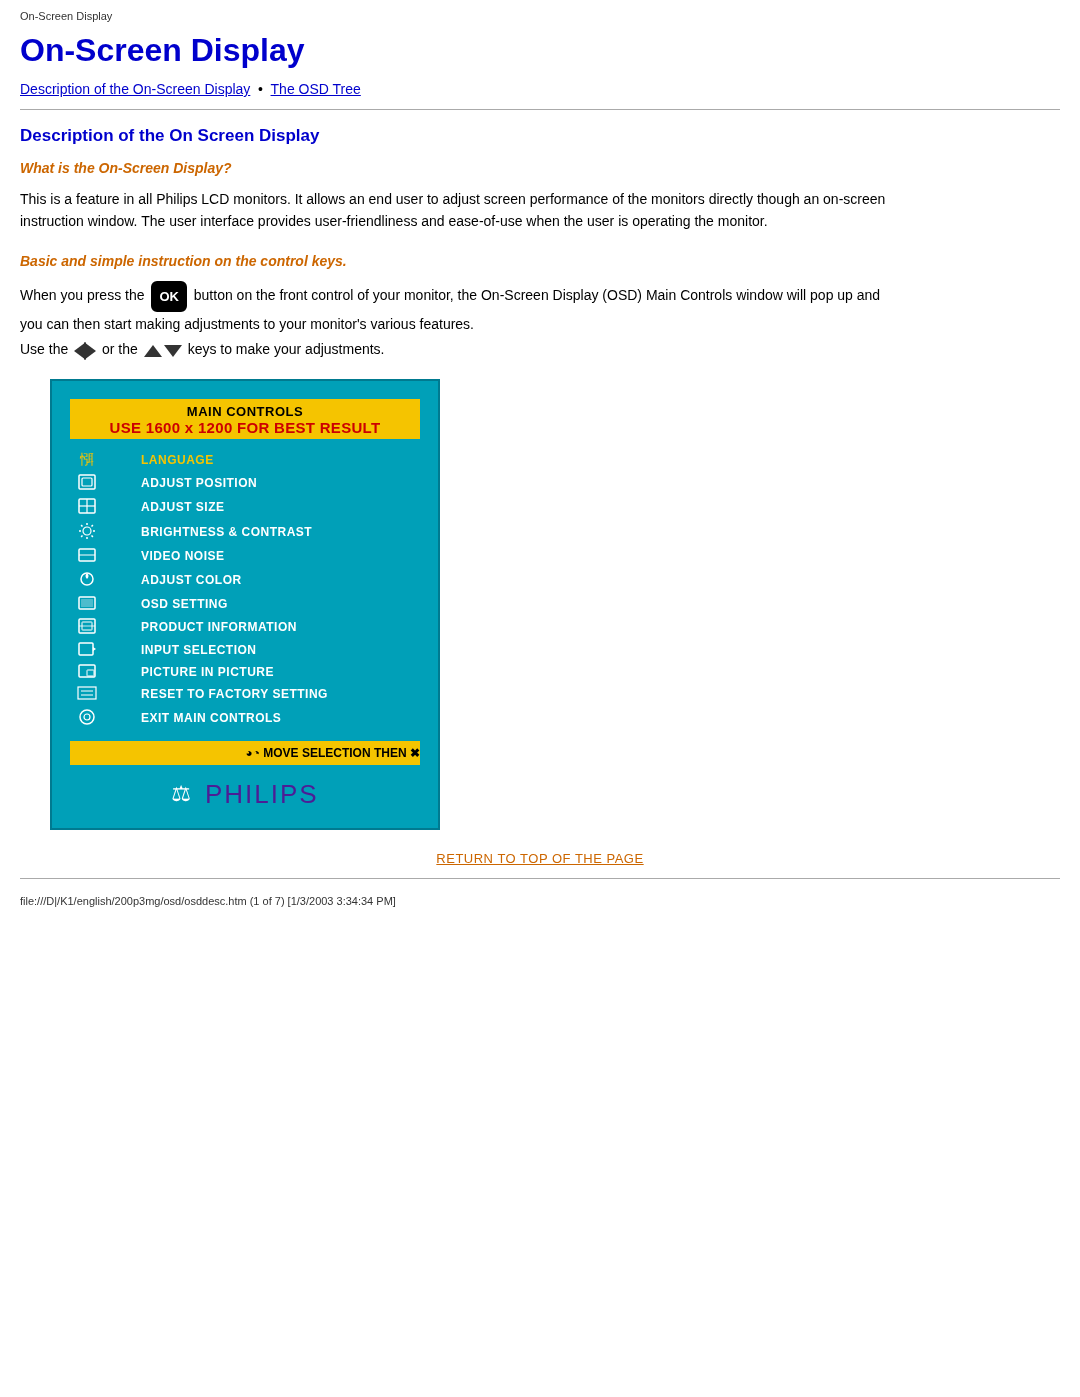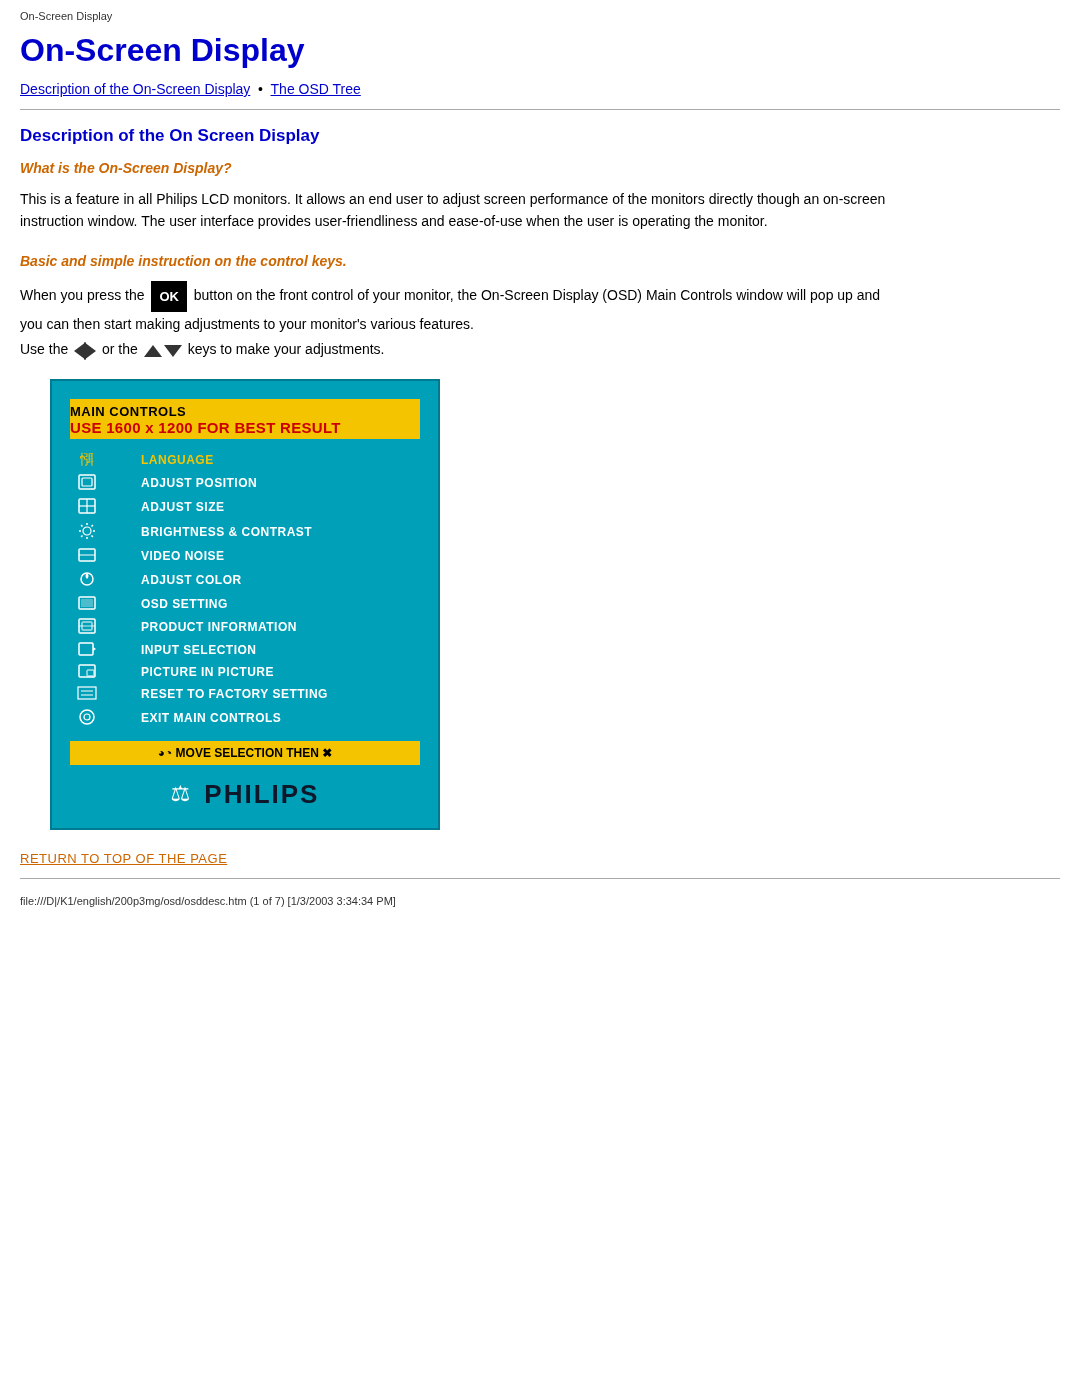--- a/index.html
+++ b/index.html
@@ -62,21 +62,21 @@
       max-width: 880px;
     }
     .inline-btn {
       display: inline-block;
       background: #000;
       color: #fff;
       font-weight: bold;
       font-size: 13px;
       padding: 2px 6px;
       border: 2px solid #000;
-      border-radius: 0;
+      border-radius: 6px;
       margin: 0 3px;
       vertical-align: middle;
     }
     .arrow-keys {
       display: inline-flex;
       align-items: center;
       vertical-align: middle;
       margin: 0 2px;
     }
     .arrow-left {
@@ -113,21 +113,21 @@
     
     #osd-container {
       background: #00a0b8;
       width: 390px;
       padding: 18px;
       margin: 10px 0 20px 30px;
       border: 2px solid #007a90;
     }
     .osd-header {
       background: #f5c400;
-      text-align: left;
+      text-align: center;
       padding: 5px 0 3px 0;
       margin-bottom: 10px;
     }
     .osd-header-title {
       font-weight: bold;
       font-size: 13px;
       color: #000;
       letter-spacing: 0.5px;
     }
     .osd-header-sub {
@@ -158,47 +158,47 @@
     .osd-label {
       color: #fff;
       font-size: 12px;
       font-weight: bold;
       letter-spacing: 0.5px;
       padding-left: 41px;
     }
     .osd-label.yellow { color: #f5c400; }
     .osd-footer {
       background: #f5c400;
-      text-align: center;
+      text-align: right;
       padding: 5px 0;
       margin-top: 10px;
       font-size: 12px;
       font-weight: bold;
       color: #000;
     }
     .osd-brand {
       display: flex;
       justify-content: center;
       align-items: center;
       margin-top: 14px;
       gap: 14px;
     }
     .philips-logo {
-      color: #0f172a;
+      color: #4c1d95;
       font-size: 26px;
-      font-weight: 700;
+      font-weight: 400;
       letter-spacing: 2px;
     }
     .philips-shield {
       font-size: 22px;
       color: #fff;
     }
 
     #return-link {
-      text-align: left;
+      text-align: center;
       margin: 10px 0 12px 0;
     }
     #return-link a {
       color: #cc6600;
       text-decoration: underline;
       font-size: 13px;
       letter-spacing: 0.5px;
     }
     #footer-path {
       font-size: 11px;

